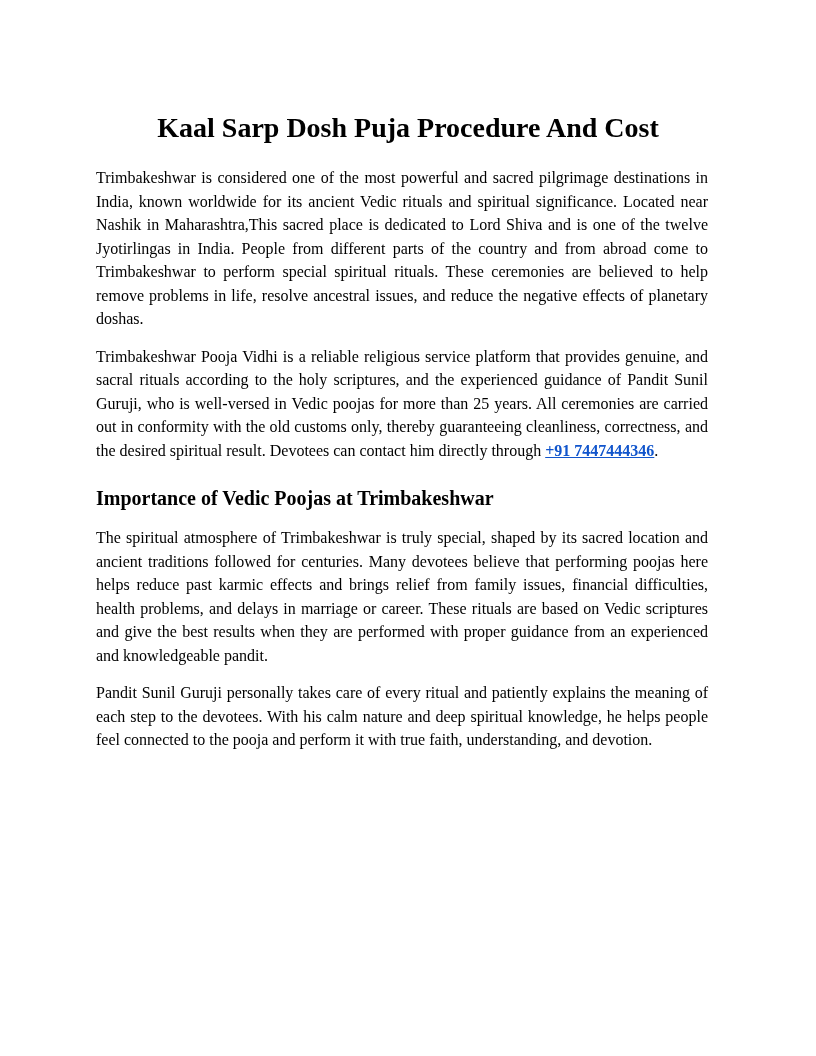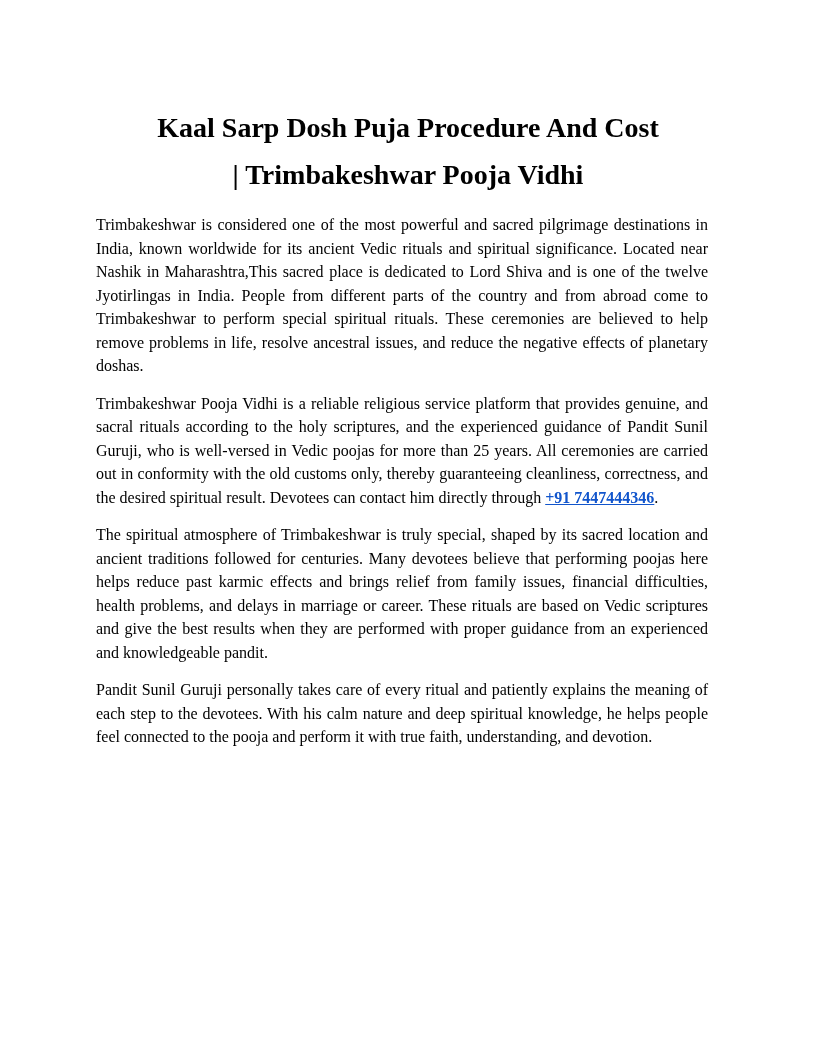--- a/index.html
+++ b/index.html
@@ -54,25 +54,25 @@
     cursor: pointer;
   }
 </style>
 </head>
 <body>
 
 <div class="page">
 
   <h1 class="doc-title">
     <span class="title-line">Kaal Sarp Dosh Puja Procedure And Cost</span>
-    <span class="title-line">| Trimbakeshwar Pooja Vidhi</span>
   </h1>
 
   <p class="body-para">Trimbakeshwar is considered one of the most powerful and sacred pilgrimage destinations in India, known worldwide for its ancient Vedic rituals and spiritual significance. Located near Nashik in Maharashtra,This sacred place is dedicated to Lord Shiva and is one of the twelve Jyotirlingas in India. People from different parts of the country and from abroad come to Trimbakeshwar to perform special spiritual rituals. These ceremonies are believed to help remove problems in life, resolve ancestral issues, and reduce the negative effects of planetary doshas.</p>
 
   <p class="body-para"><span>Trimbakeshwar Pooja Vidhi is a reliable religious service platform that provides genuine, and sacral rituals according to the holy scriptures, and the experienced guidance of Pandit Sunil Guruji, who is well-versed in Vedic poojas for more than 25 years. All ceremonies are carried out in conformity with the old customs only, thereby guaranteeing cleanliness, correctness, and the desired spiritual result. Devotees can contact him directly through </span><a href="#" class="phone-link">+91 7447444346</a><span>.</span></p>
 
+  <h2 class="section-heading">Importance of Vedic Poojas at Trimbakeshwar</h2>
 
   <p class="body-para">The spiritual atmosphere of Trimbakeshwar is truly special, shaped by its sacred location and ancient traditions followed for centuries. Many devotees believe that performing poojas here helps reduce past karmic effects and brings relief from family issues, financial difficulties, health problems, and delays in marriage or career. These rituals are based on Vedic scriptures and give the best results when they are performed with proper guidance from an experienced and knowledgeable pandit.</p>
 
   <p class="body-para">Pandit Sunil Guruji personally takes care of every ritual and patiently explains the meaning of each step to the devotees. With his calm nature and deep spiritual knowledge, he helps people feel connected to the pooja and perform it with true faith, understanding, and devotion.</p>
 
 </div>
 
 </body></html>

